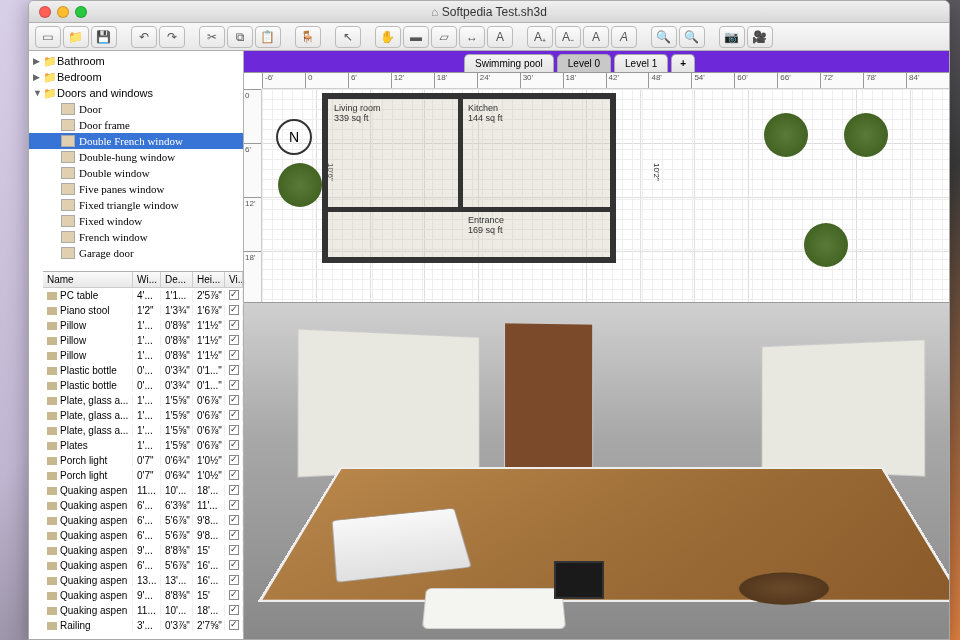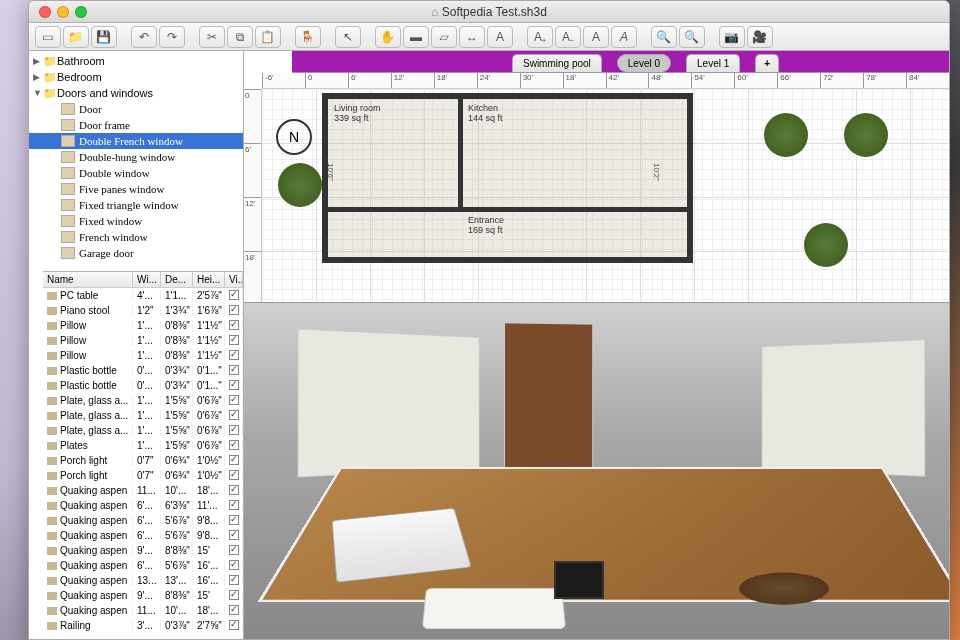--- a/index.html
+++ b/index.html
@@ -29,31 +29,31 @@
 .furn-head { display: flex; background: linear-gradient(#fafafa,#e8e8e8); border-bottom: 1px solid #ccc; font-size: 10px; }
 .furn-head div { padding: 2px 4px; border-right: 1px solid #ccc; overflow: hidden; white-space: nowrap; }
 .col-n { flex: 1; } .col-w { width: 28px; } .col-d { width: 32px; } .col-h { width: 32px; } .col-v { width: 18px; }
 .furn-body { flex: 1; overflow-y: auto; }
 .frow { display: flex; height: 15px; font-size: 10px; align-items: center; }
 .frow > div { padding: 0 4px; border-right: 1px solid #eee; overflow: hidden; white-space: nowrap; }
 .frow .thumb2 { width: 10px; height: 8px; background: #c8b890; display: inline-block; margin-right: 3px; vertical-align: middle; }
 .frow .chk { width: 10px; height: 10px; border: 1px solid #888; background: #fff; display: inline-block; position: relative; }
 .frow .chk::after { content: "✓"; font-size: 9px; position: absolute; top: -2px; left: 0; color: #333; }
 .right-col { flex: 1; display: flex; flex-direction: column; background: #fff; overflow: hidden; }
-.levels { height: 22px; display: flex; align-items: flex-end; padding-left: 220px; gap: 16px; background: #a21caf; border-bottom: 1px solid #999; margin-left: 48px; }
+.levels { height: 22px; display: flex; align-items: flex-end; padding-left: 220px; gap: 4px; background: #6d28d9; border-bottom: 1px solid #999; }
 .ltab { padding: 3px 10px; background: linear-gradient(#f4f4f4,#e4e4e4); border: 1px solid #aaa; border-bottom: none; border-radius: 5px 5px 0 0; font-size: 10px; margin-right: -1px; cursor: pointer; }
-.ltab.active { background: #c8c8c8; border-radius: 9px; }
+.ltab.active { background: #c8c8c8; }
 .ltab.add { padding: 3px 8px; font-weight: bold; }
 .plan { flex: 0 0 230px; position: relative; background: #fff; border-bottom: 1px solid #999; overflow: hidden; }
 .ruler-h { position: absolute; top: 0; left: 18px; right: 0; height: 16px; background: #fafafa; border-bottom: 1px solid #ccc; display: flex; font-size: 8px; }
 .ruler-h span { width: 54px; border-left: 1px solid #999; padding-left: 2px; color: #555; }
 .ruler-v { position: absolute; top: 16px; left: 0; width: 18px; bottom: 0; background: #fafafa; border-right: 1px solid #ccc; }
 .ruler-v span { display: block; height: 54px; border-top: 1px solid #999; font-size: 8px; padding: 1px; color: #555; }
 .grid { position: absolute; top: 16px; left: 18px; right: 0; bottom: 0; background-image: linear-gradient(#eee 1px, transparent 1px), linear-gradient(90deg, #eee 1px, transparent 1px), linear-gradient(#ddd 1px, transparent 1px), linear-gradient(90deg, #ddd 1px, transparent 1px); background-size: 10px 10px, 10px 10px, 54px 54px, 54px 54px; }
-.house { position: absolute; top: 20px; left: 78px; width: 371px; height: 170px; border: 6px solid #333; background: rgba(200,190,170,.3); }
+.house { position: absolute; top: 20px; left: 78px; width: 294px; height: 170px; border: 6px solid #333; background: rgba(200,190,170,.3); }
 .wall-v { position: absolute; top: 0; left: 130px; width: 5px; height: 110px; background: #333; }
 .wall-h { position: absolute; top: 108px; left: 0; right: 0; height: 5px; background: #333; }
 .room-lbl { position: absolute; font-size: 9px; color: #333; }
 .bush { position: absolute; width: 44px; height: 44px; border-radius: 50%; background: radial-gradient(#5a7a3a,#3a5a1a); }
 .compass { position: absolute; top: 46px; left: 32px; width: 36px; height: 36px; border: 2px solid #333; border-radius: 50%; display: flex; align-items: center; justify-content: center; font-size: 14px; }
 .dim { position: absolute; font-size: 8px; color: #222; }
 .view3d { flex: 1; background: linear-gradient(#d0d0d0 0%, #a8a8a8 40%, #888 100%); position: relative; overflow: hidden; }
 .room3d { position: absolute; inset: 0; }
 .floor3d { position: absolute; left: 60px; right: 30px; top: 120px; bottom: 10px; background: linear-gradient(135deg, #b8864a 0%, #a0703a 50%, #8a5a2a 100%); transform: perspective(600px) rotateX(50deg); border: 3px solid #eee; }
 .wall3d { position: absolute; background: #e8e8e0; border: 1px solid #ccc; }

